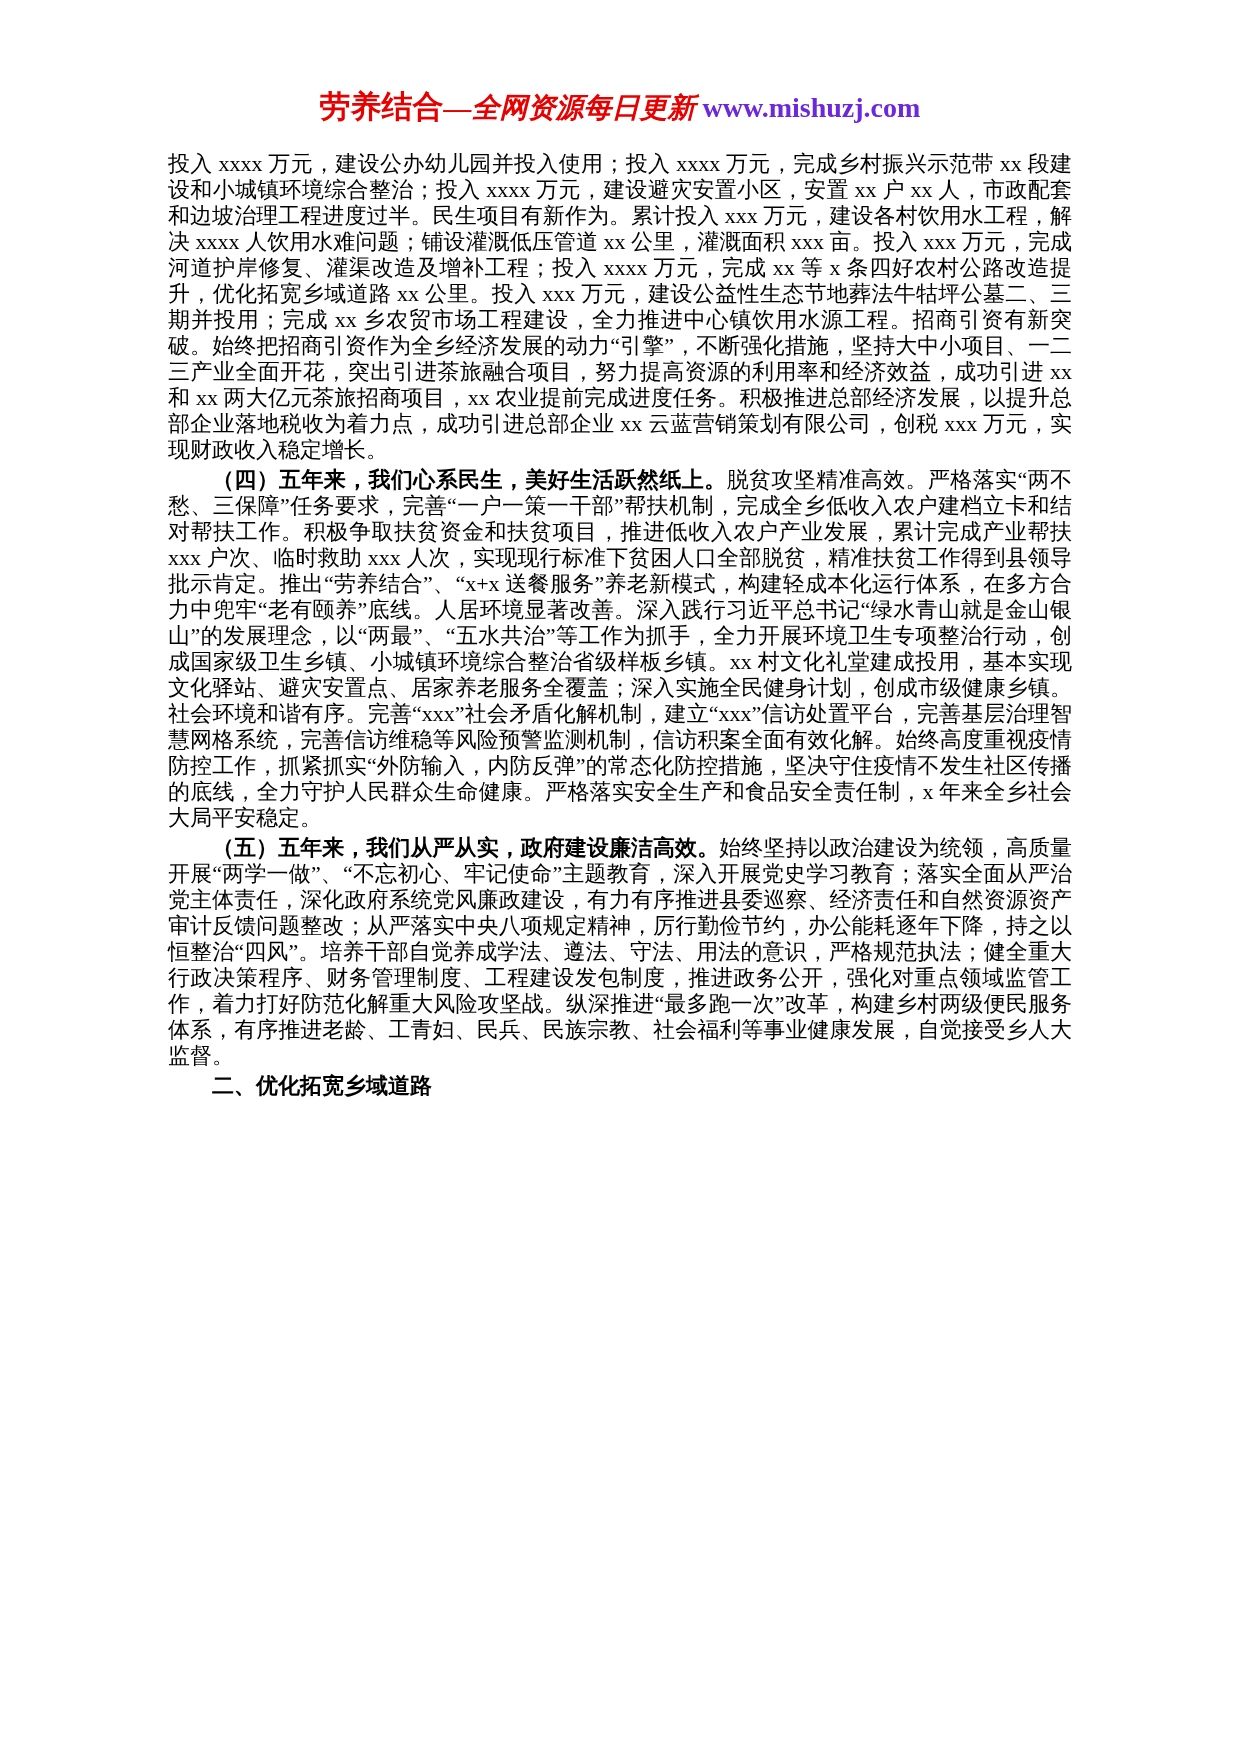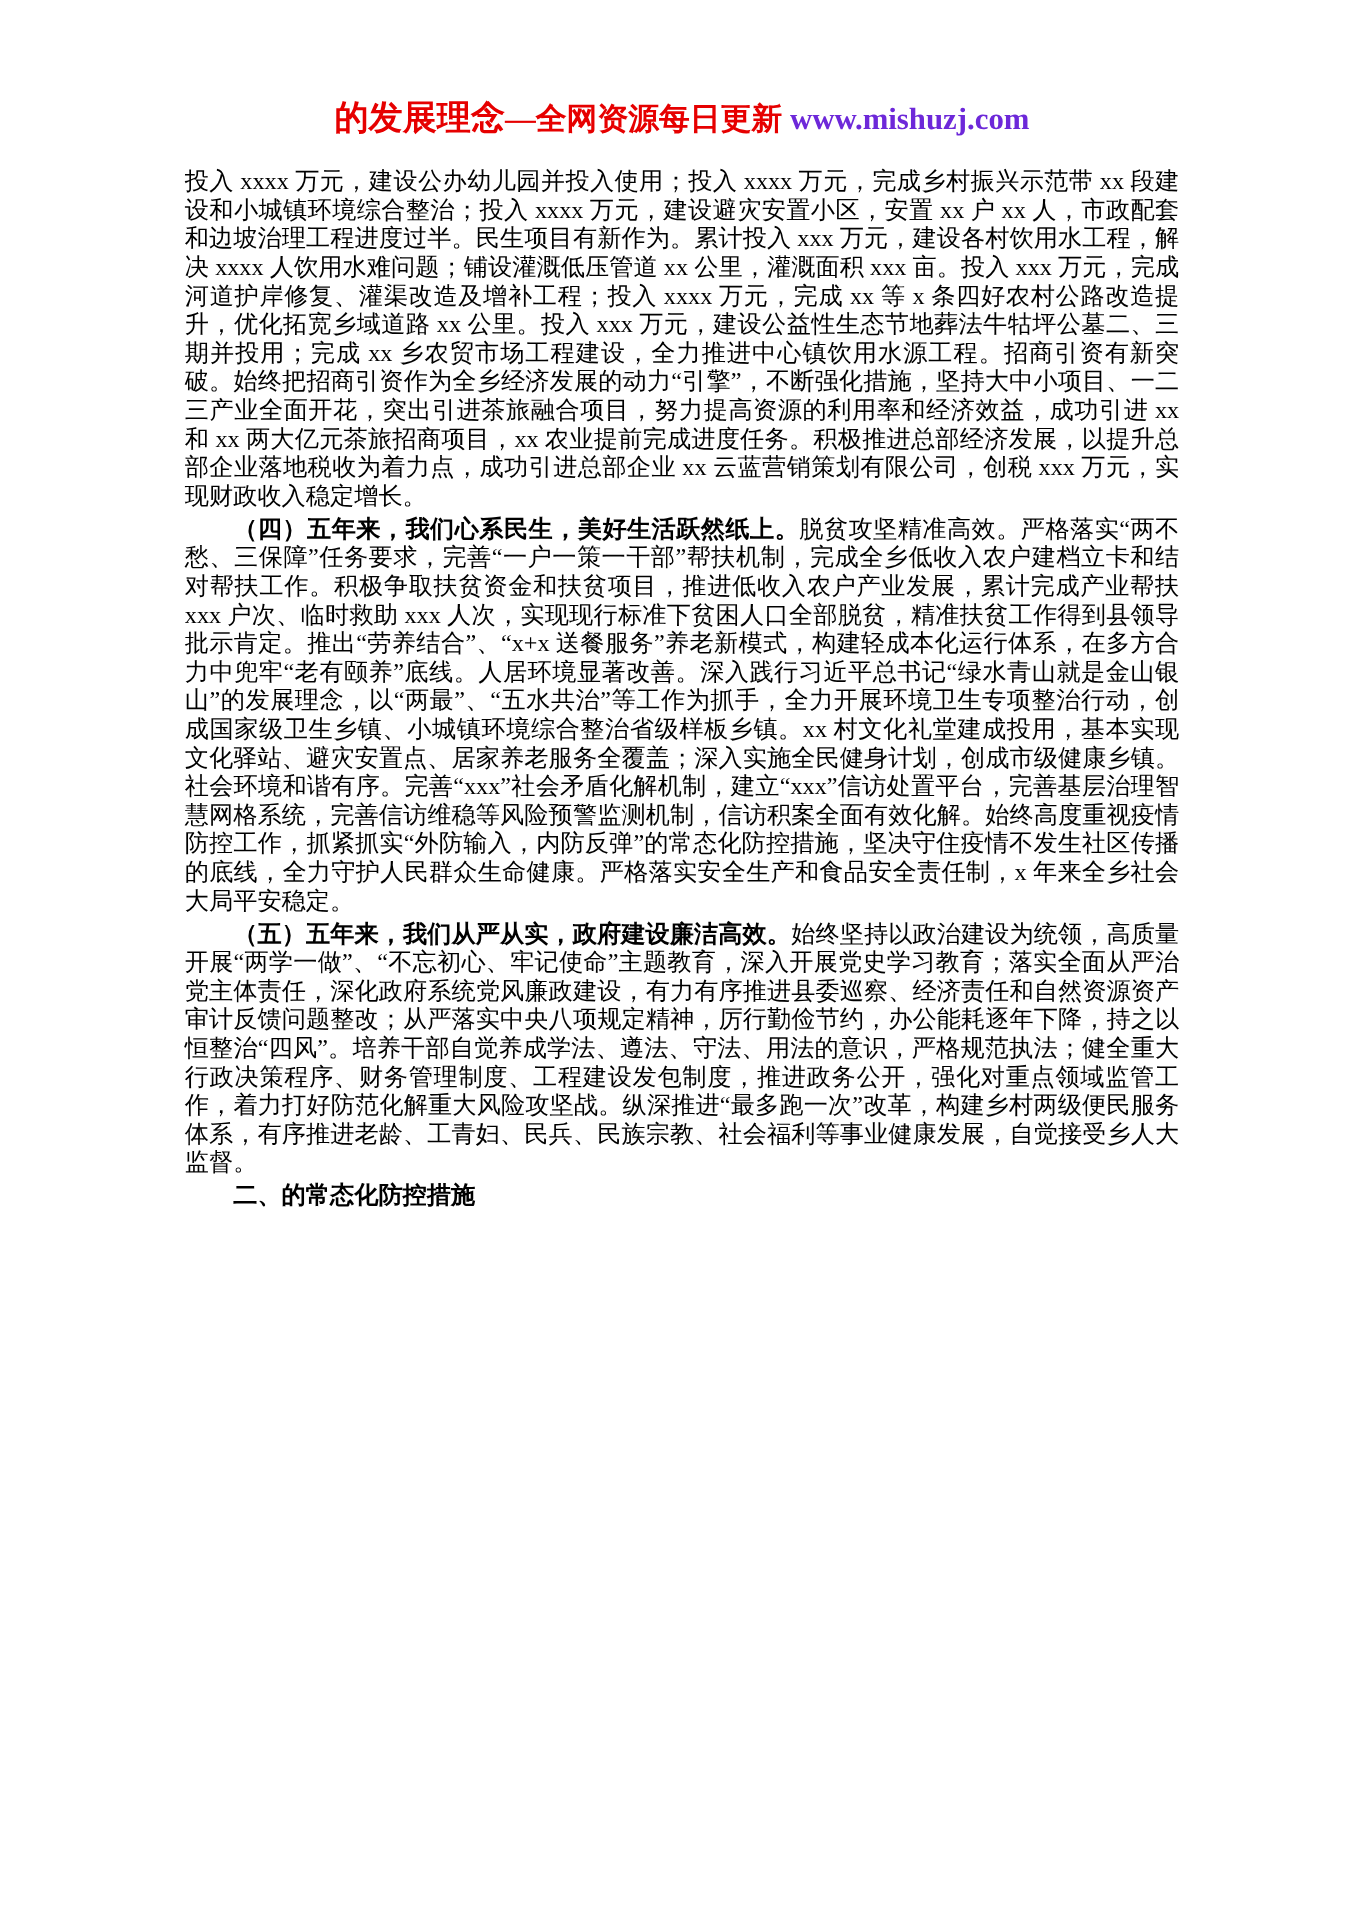--- a/index.html
+++ b/index.html
@@ -27,20 +27,21 @@
     }
     .site-name {
       color: #e60000;
       font-weight: bold;
       font-size: 31px;
     }
     .tagline {
       color: #e60000;
       font-weight: bold;
       font-size: 28px;
+      font-style: italic;
     }
     .site-url {
       color: #6d28d9;
       font-weight: bold;
       font-size: 28px;
       text-decoration: none;
       cursor: pointer;
     }
     .body-text {
       font-size: 22px;
@@ -64,28 +65,28 @@
     p.heading {
       font-weight: bold;
     }
   </style>
 </head>
 <body>
 
 <div class="page">
 
   <div class="doc-header">
-    <span class="site-name">的发展理念</span><span class="tagline">—全网资源每日更新 </span><a class="site-url">www.mishuzj.com</a>
+    <span class="site-name">劳养结合</span><span class="tagline">—全网资源每日更新 </span><a class="site-url">www.mishuzj.com</a>
   </div>
 
   <div class="body-text">
 
     <p class="para no-indent"><span class="body">投入 xxxx 万元，建设公办幼儿园并投入使用；投入 xxxx 万元，完成乡村振兴示范带 xx 段建设和小城镇环境综合整治；投入 xxxx 万元，建设避灾安置小区，安置 xx 户 xx 人，市政配套和边坡治理工程进度过半。民生项目有新作为。累计投入 xxx 万元，建设各村饮用水工程，解决 xxxx 人饮用水难问题；铺设灌溉低压管道 xx 公里，灌溉面积 xxx 亩。投入 xxx 万元，完成河道护岸修复、灌渠改造及增补工程；投入 xxxx 万元，完成 xx 等 x 条四好农村公路改造提升，优化拓宽乡域道路 xx 公里。投入 xxx 万元，建设公益性生态节地葬法牛牯坪公墓二、三期并投用；完成 xx 乡农贸市场工程建设，全力推进中心镇饮用水源工程。招商引资有新突破。始终把招商引资作为全乡经济发展的动力“引擎”，不断强化措施，坚持大中小项目、一二三产业全面开花，突出引进茶旅融合项目，努力提高资源的利用率和经济效益，成功引进 xx 和 xx 两大亿元茶旅招商项目，xx 农业提前完成进度任务。积极推进总部经济发展，以提升总部企业落地税收为着力点，成功引进总部企业 xx 云蓝营销策划有限公司，创税 xxx 万元，实现财政收入稳定增长。</span></p>
 
     <p class="para"><span class="lead">（四）五年来，我们心系民生，美好生活跃然纸上。</span><span class="body">脱贫攻坚精准高效。严格落实“两不愁、三保障”任务要求，完善“一户一策一干部”帮扶机制，完成全乡低收入农户建档立卡和结对帮扶工作。积极争取扶贫资金和扶贫项目，推进低收入农户产业发展，累计完成产业帮扶 xxx 户次、临时救助 xxx 人次，实现现行标准下贫困人口全部脱贫，精准扶贫工作得到县领导批示肯定。推出“劳养结合”、“x+x 送餐服务”养老新模式，构建轻成本化运行体系，在多方合力中兜牢“老有颐养”底线。人居环境显著改善。深入践行习近平总书记“绿水青山就是金山银山”的发展理念，以“两最”、“五水共治”等工作为抓手，全力开展环境卫生专项整治行动，创成国家级卫生乡镇、小城镇环境综合整治省级样板乡镇。xx 村文化礼堂建成投用，基本实现文化驿站、避灾安置点、居家养老服务全覆盖；深入实施全民健身计划，创成市级健康乡镇。社会环境和谐有序。完善“xxx”社会矛盾化解机制，建立“xxx”信访处置平台，完善基层治理智慧网格系统，完善信访维稳等风险预警监测机制，信访积案全面有效化解。始终高度重视疫情防控工作，抓紧抓实“外防输入，内防反弹”的常态化防控措施，坚决守住疫情不发生社区传播的底线，全力守护人民群众生命健康。严格落实安全生产和食品安全责任制，x 年来全乡社会大局平安稳定。</span></p>
 
     <p class="para"><span class="lead">（五）五年来，我们从严从实，政府建设廉洁高效。</span><span class="body">始终坚持以政治建设为统领，高质量开展“两学一做”、“不忘初心、牢记使命”主题教育，深入开展党史学习教育；落实全面从严治党主体责任，深化政府系统党风廉政建设，有力有序推进县委巡察、经济责任和自然资源资产审计反馈问题整改；从严落实中央八项规定精神，厉行勤俭节约，办公能耗逐年下降，持之以恒整治“四风”。培养干部自觉养成学法、遵法、守法、用法的意识，严格规范执法；健全重大行政决策程序、财务管理制度、工程建设发包制度，推进政务公开，强化对重点领域监管工作，着力打好防范化解重大风险攻坚战。纵深推进“最多跑一次”改革，构建乡村两级便民服务体系，有序推进老龄、工青妇、民兵、民族宗教、社会福利等事业健康发展，自觉接受乡人大监督。</span></p>
 
-    <p class="para heading"><span class="lead">二、的常态化防控措施</span></p>
+    <p class="para heading"><span class="lead">二、优化拓宽乡域道路</span></p>
 
   </div>
 
 </div>
 
 </body></html>

